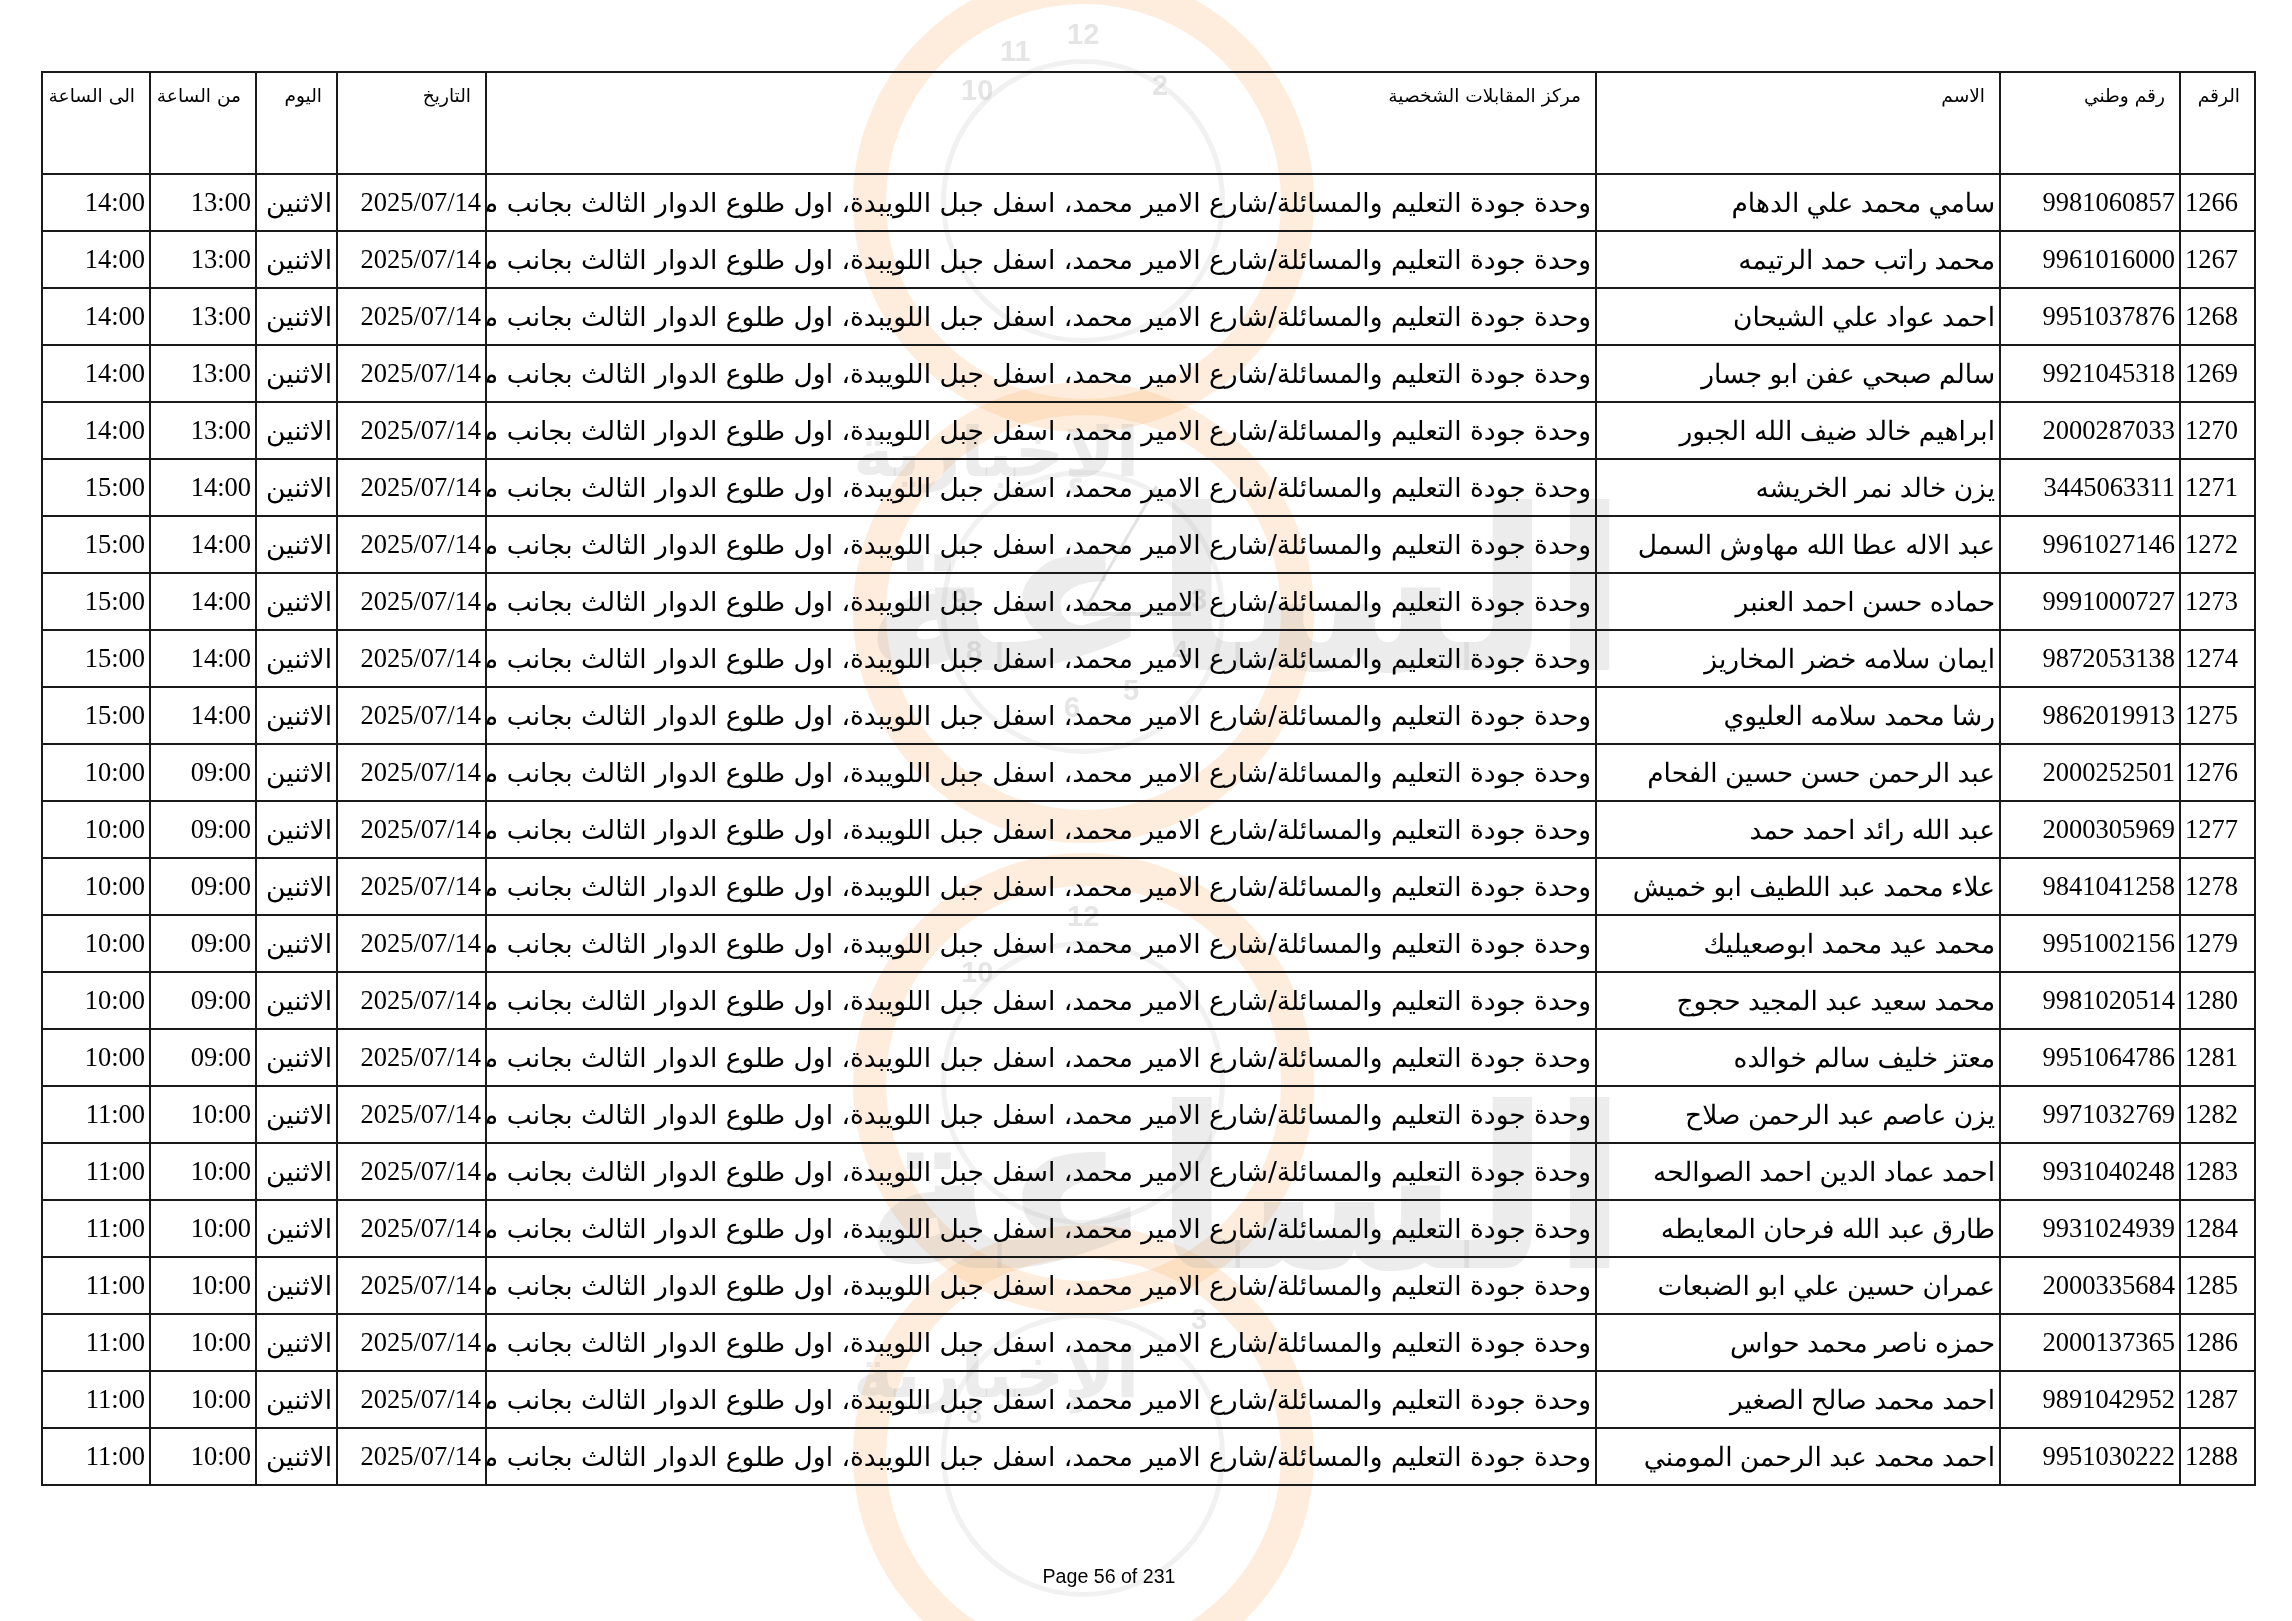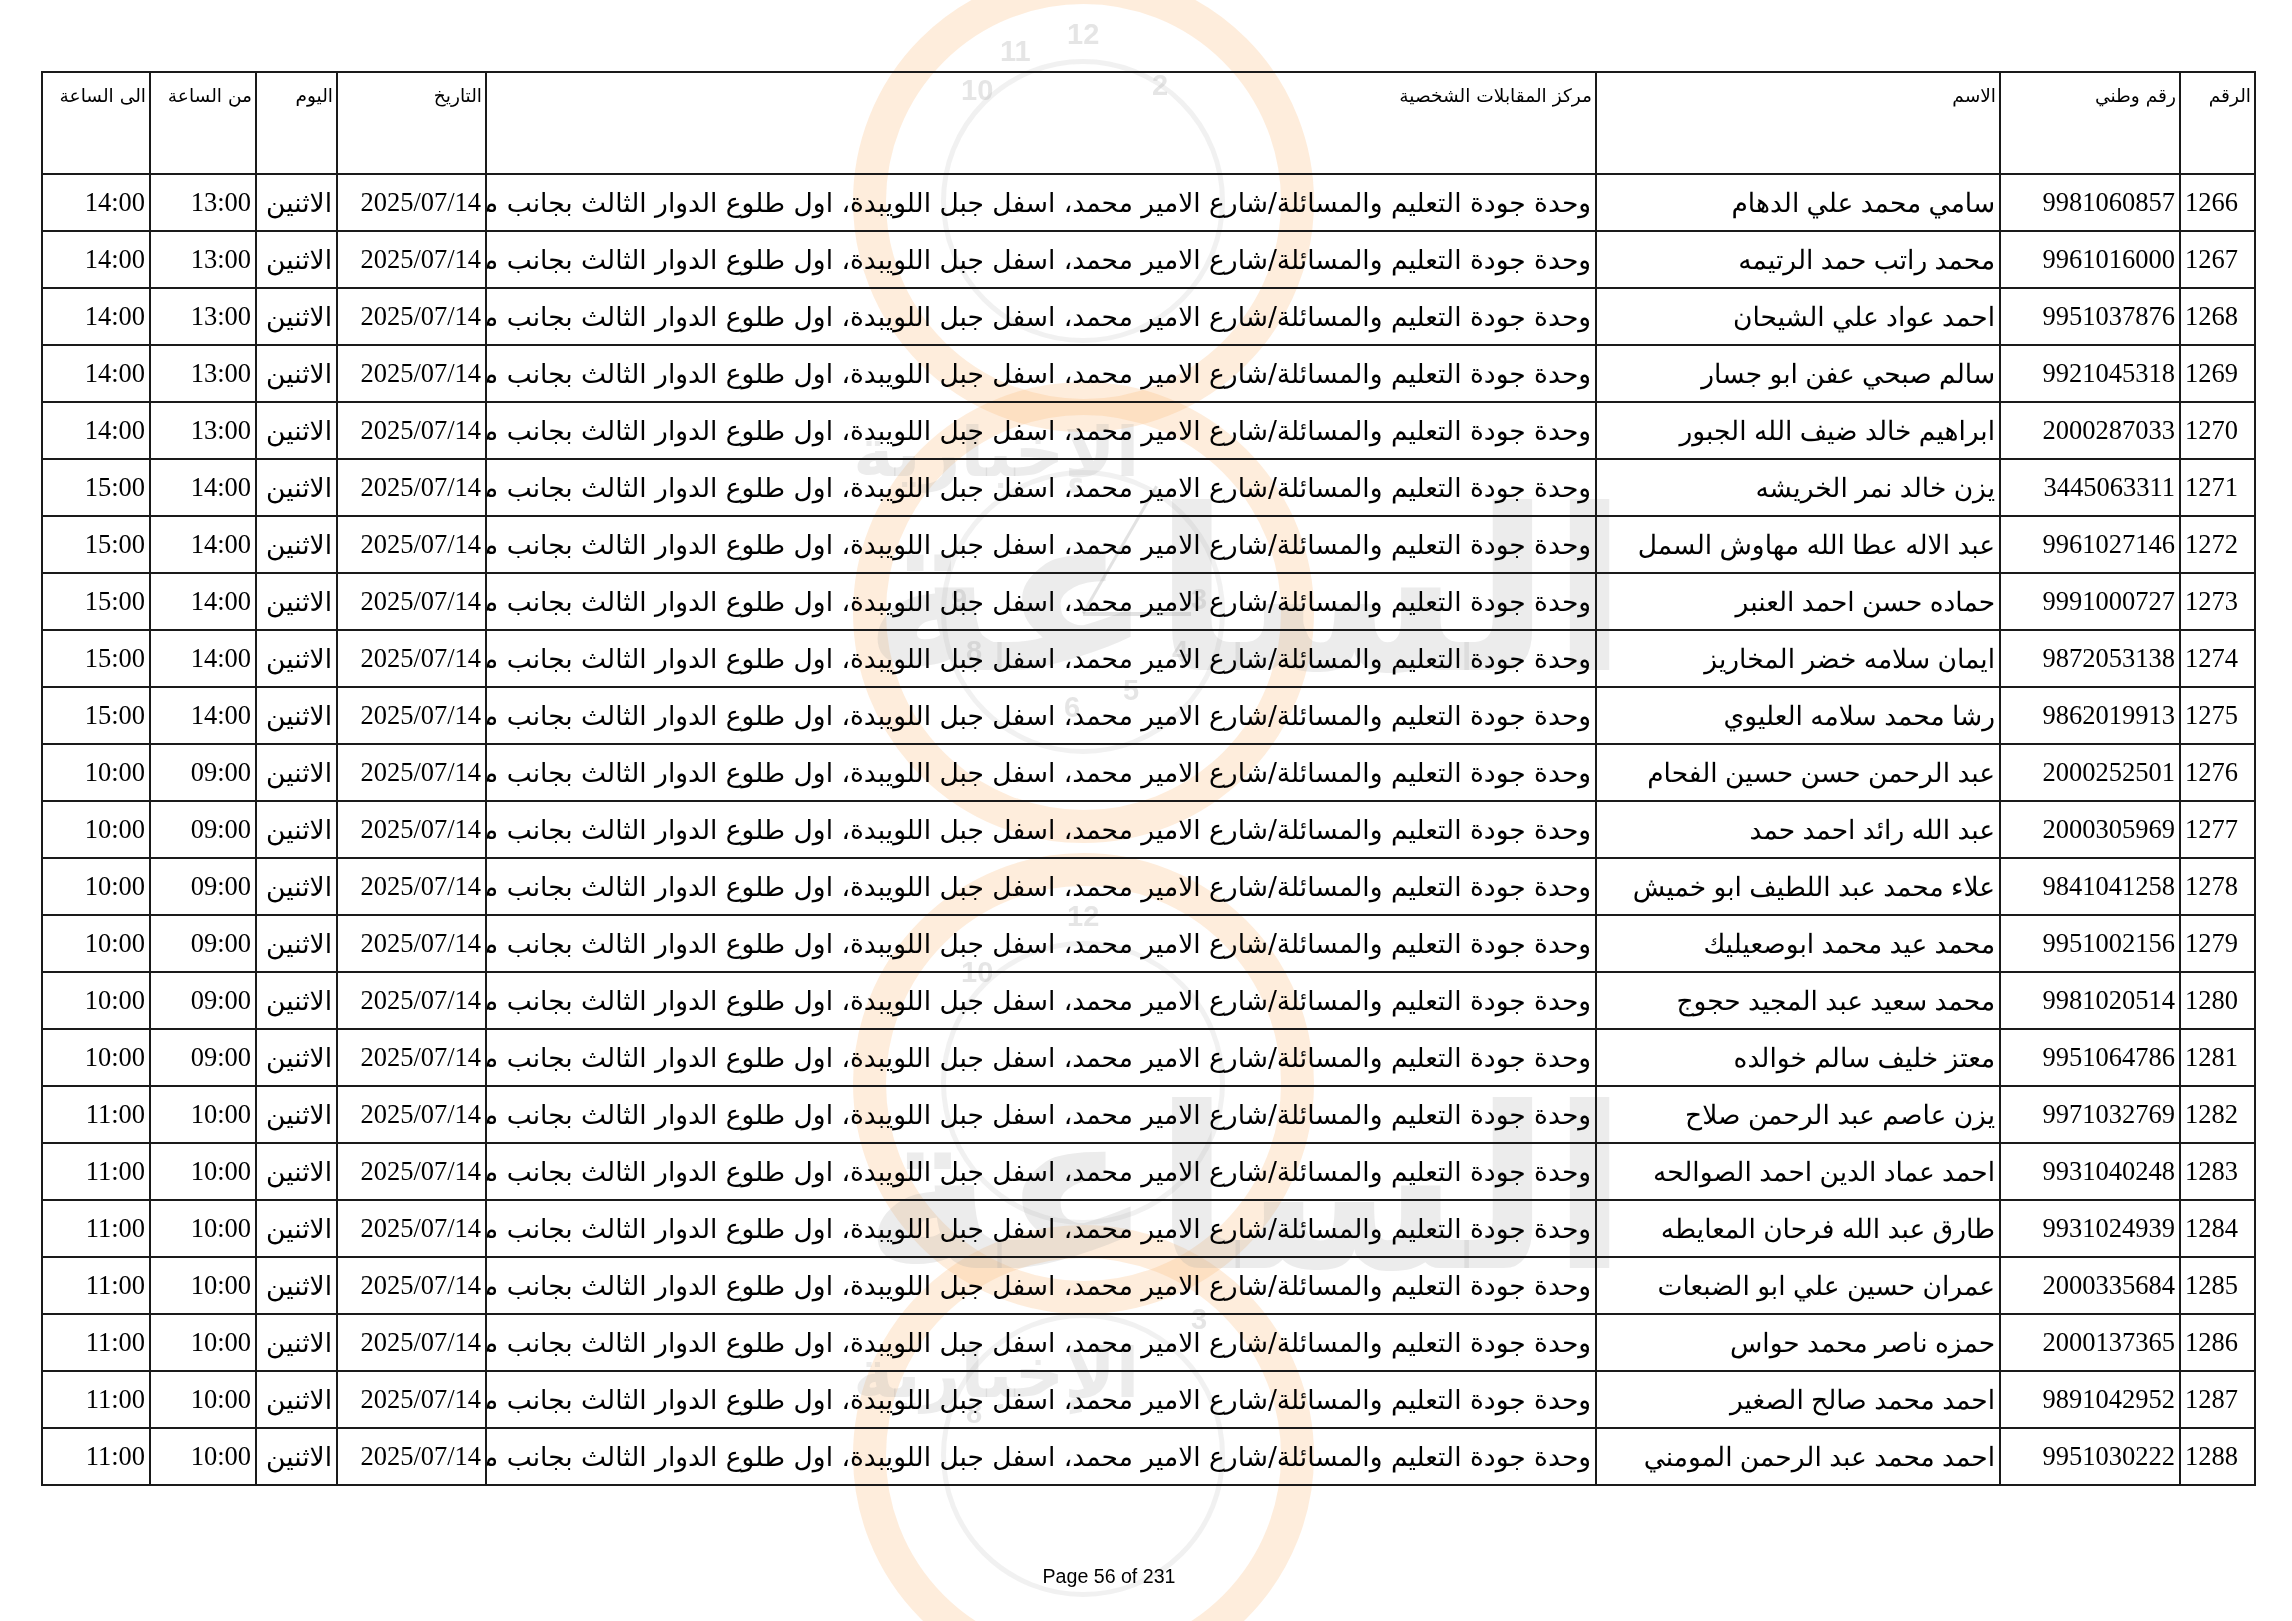--- a/index.html
+++ b/index.html
@@ -77,21 +77,21 @@
       white-space: nowrap;
       background: transparent;
     }
     table.schedule th {
       height: 102px;
       font-family: "DejaVu Sans", "Liberation Sans", sans-serif;
       font-weight: normal;
       font-size: 18.6px;
       text-align: right;
       padding-top: 11.8px;
-      padding-right: 3px;
+      padding-right: 14px;
       box-sizing: border-box;
     }
     table.schedule td {
       height: 57px;
       font-size: 26.5px;
       padding-top: 11.8px;
       box-sizing: border-box;
     }
     td.c-num { text-align: left; padding-left: 5.9px; font-size: 27.4px; padding-top: 15.7px; }
     td.c-nid { text-align: right; padding-right: 5.9px; font-size: 27.4px; border-radius: 15px; }

